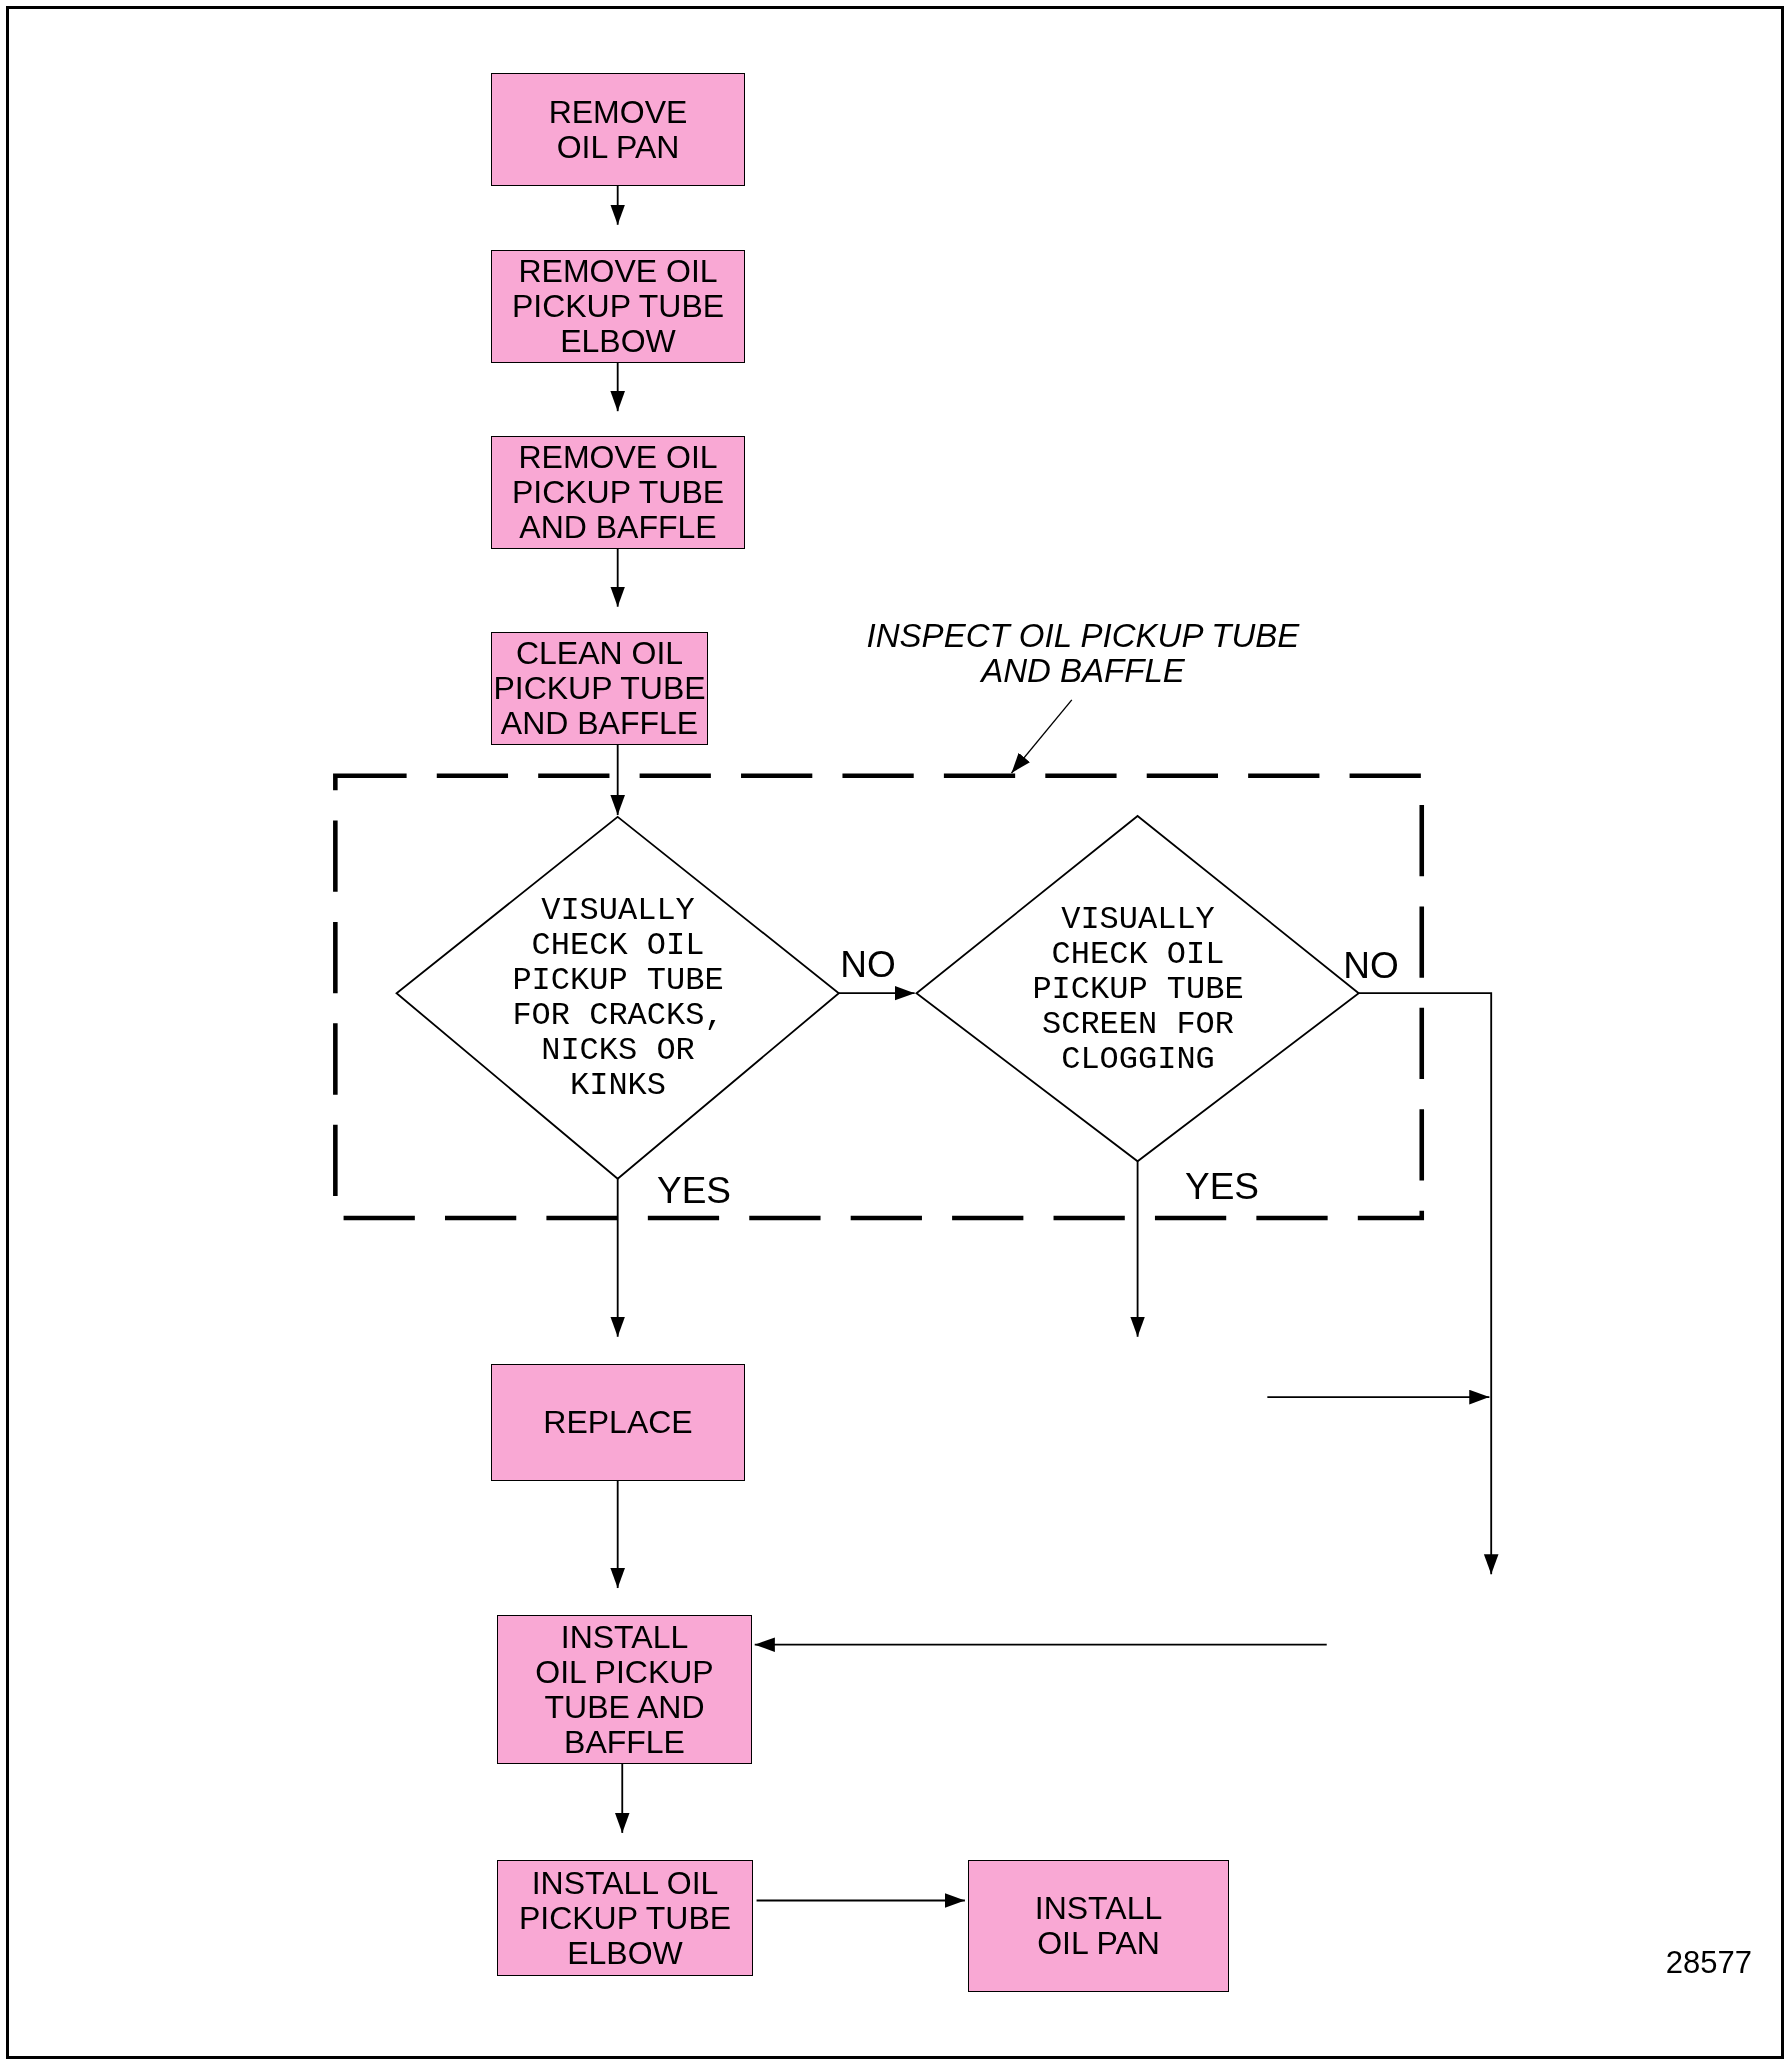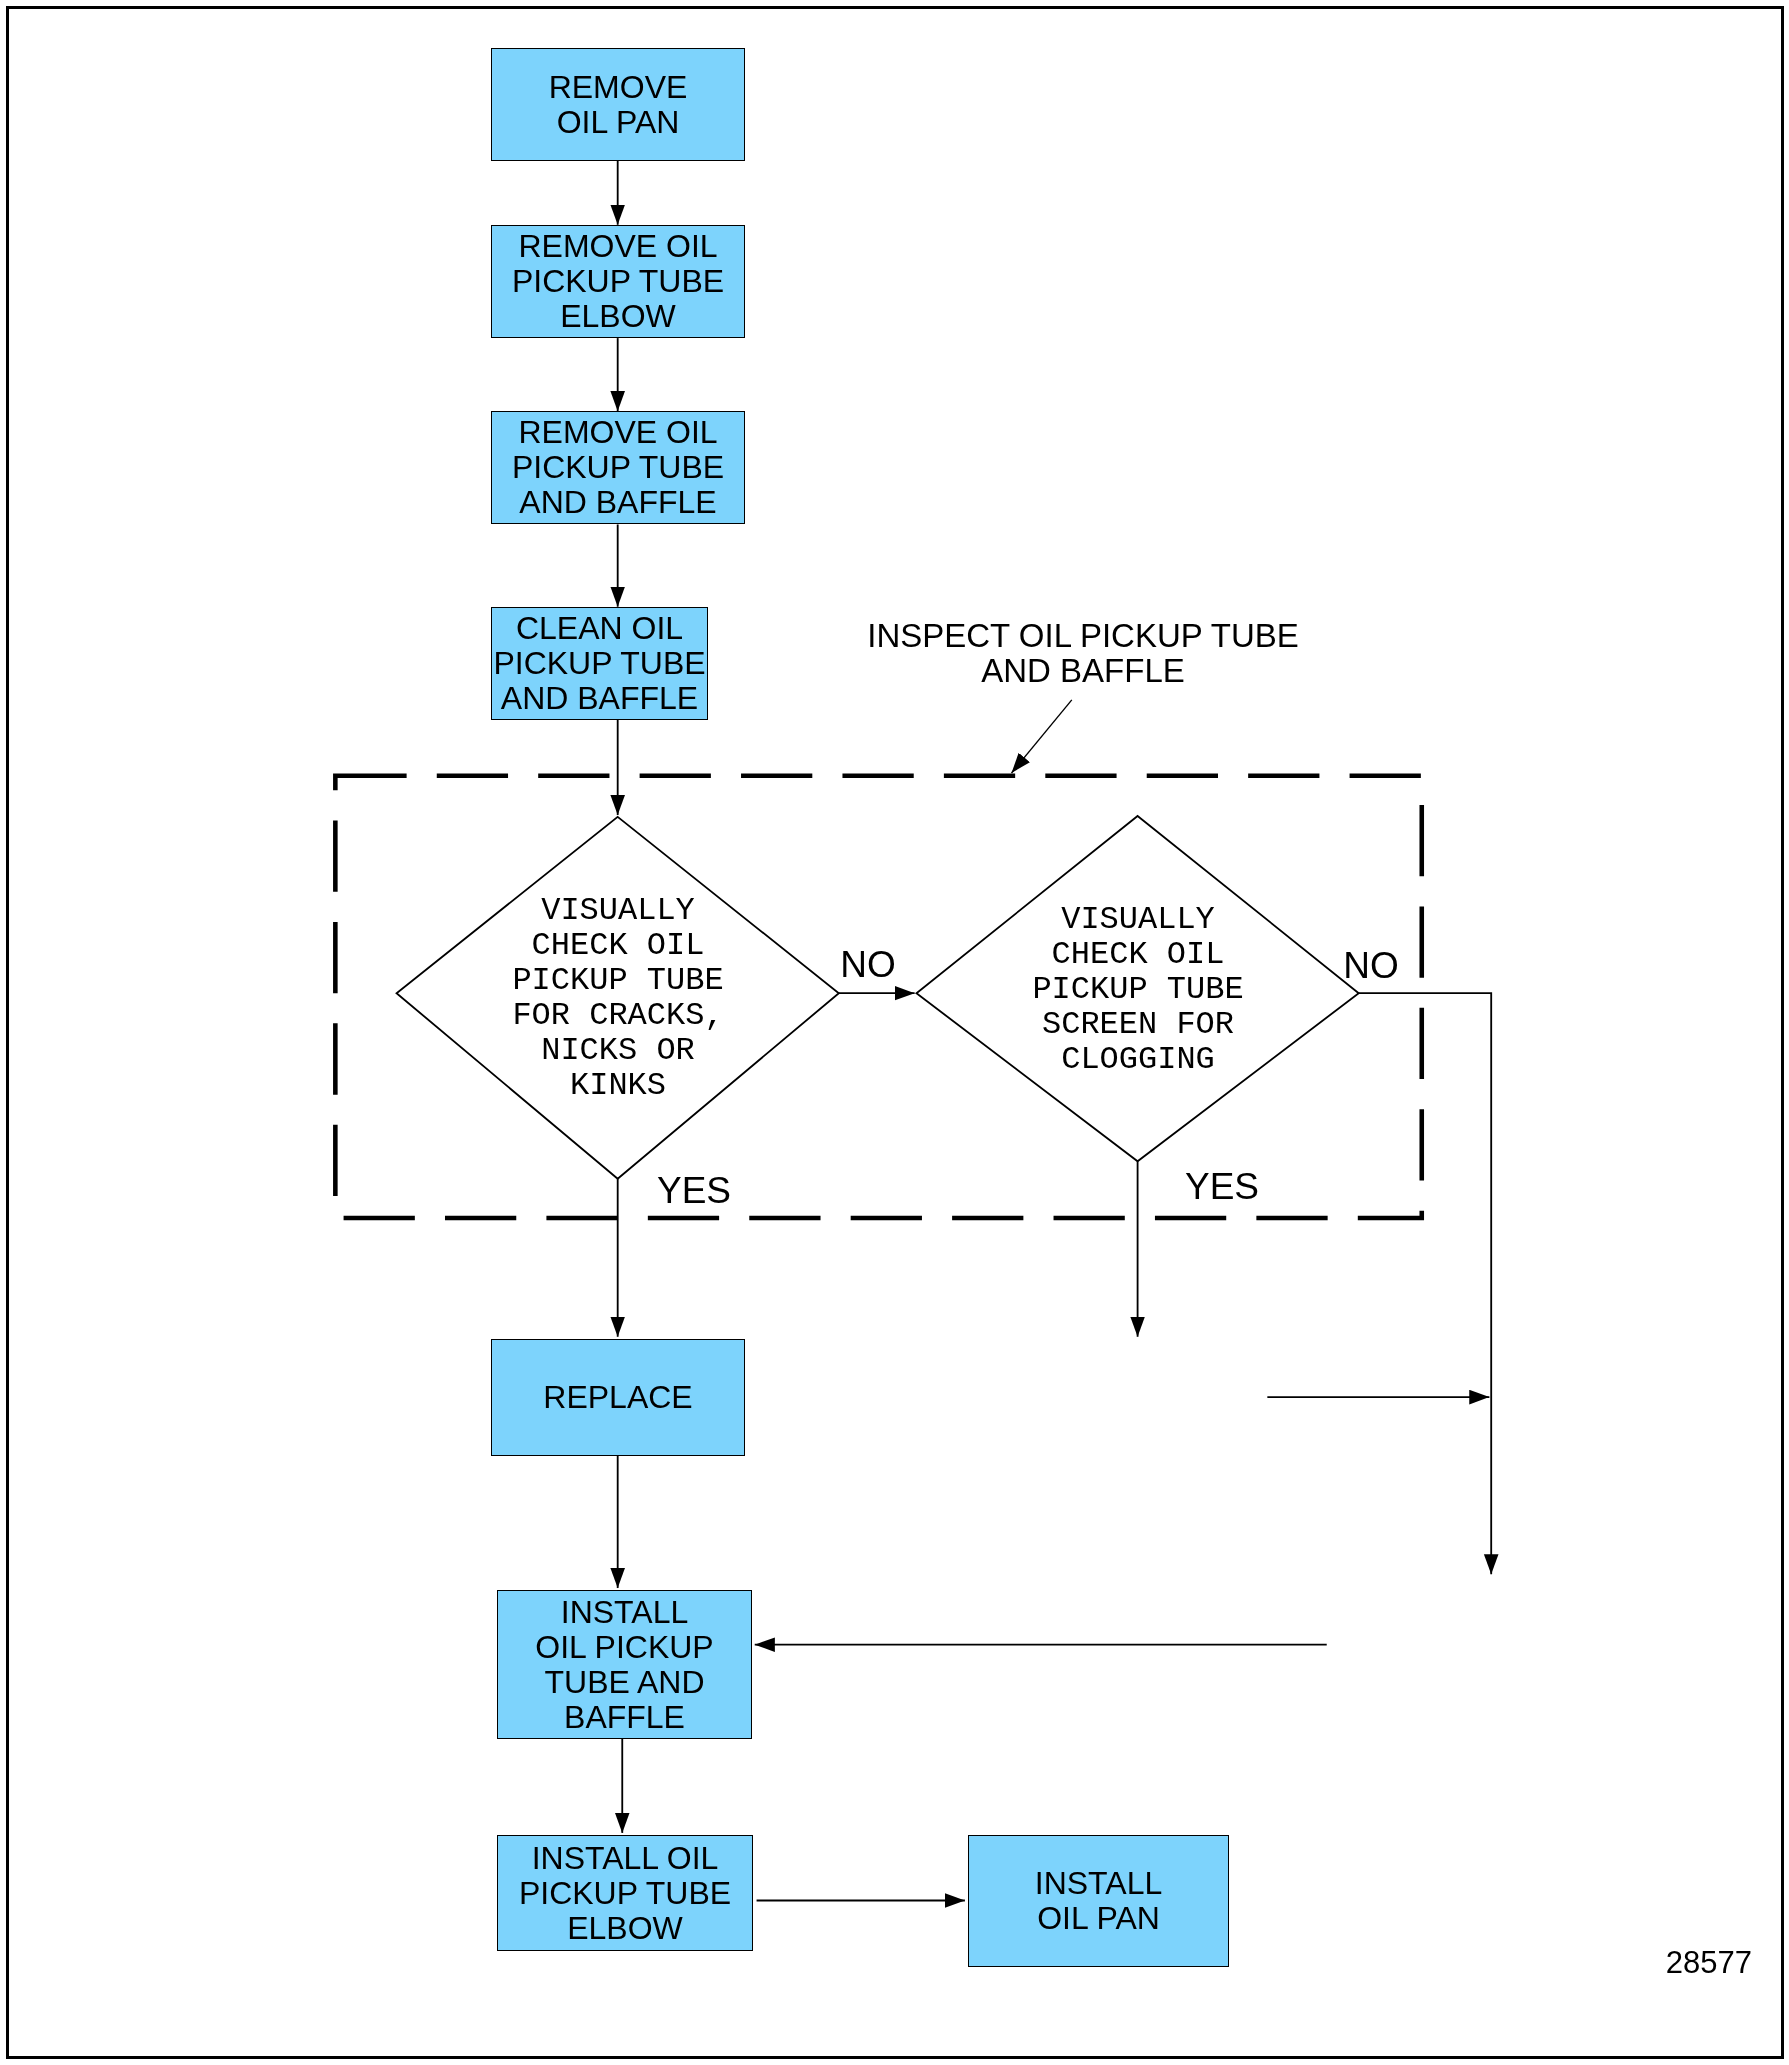--- a/index.html
+++ b/index.html
@@ -11,27 +11,28 @@
     color:#000000;
     overflow:hidden;
   }
   .frame{
     position:absolute;left:6.4px;top:6.4px;right:6.4px;bottom:6.4px;
     border:3.7px solid #000;
   }
   svg.wires{position:absolute;left:0;top:0;width:1790px;height:2065px;}
   .node{
     position:absolute;
-    background:#7dd3fc;
+    background:#f9a8d4;
     border:1.8px solid #000;
     display:flex;align-items:center;justify-content:center;
     text-align:center;
     font-size:32px;line-height:35px;
     white-space:pre-line;
     box-sizing:border-box;
+    margin-top:25px;
   }
   .dtext{
     position:absolute;
     transform:translate(-50%,-50%);
     text-align:center;
     font-size:32px;line-height:35px;
     white-space:pre-line;
     font-family:Liberation Mono, monospace;
   }
   .elabel{
@@ -39,20 +40,21 @@
     transform:translate(-50%,-50%);
     font-size:37px;line-height:37px;
     white-space:pre;
   }
   .annotation{
     position:absolute;
     transform:translate(-50%,-50%);
     text-align:center;
     font-size:33px;line-height:35px;
     white-space:pre-line;
+    font-style:italic;
   }
   .fignum{
     position:absolute;
     right:38px;top:1946px;
     font-size:31px;line-height:33px;
   }
 </style>
 </head>
 <body>
 

